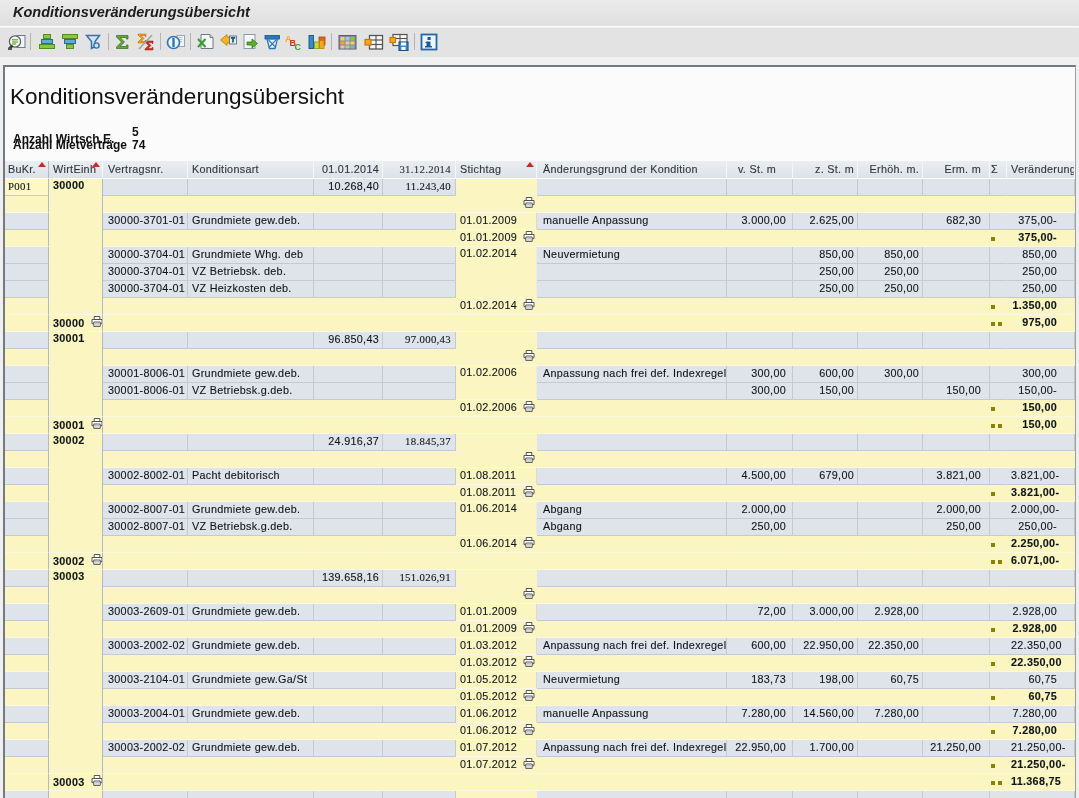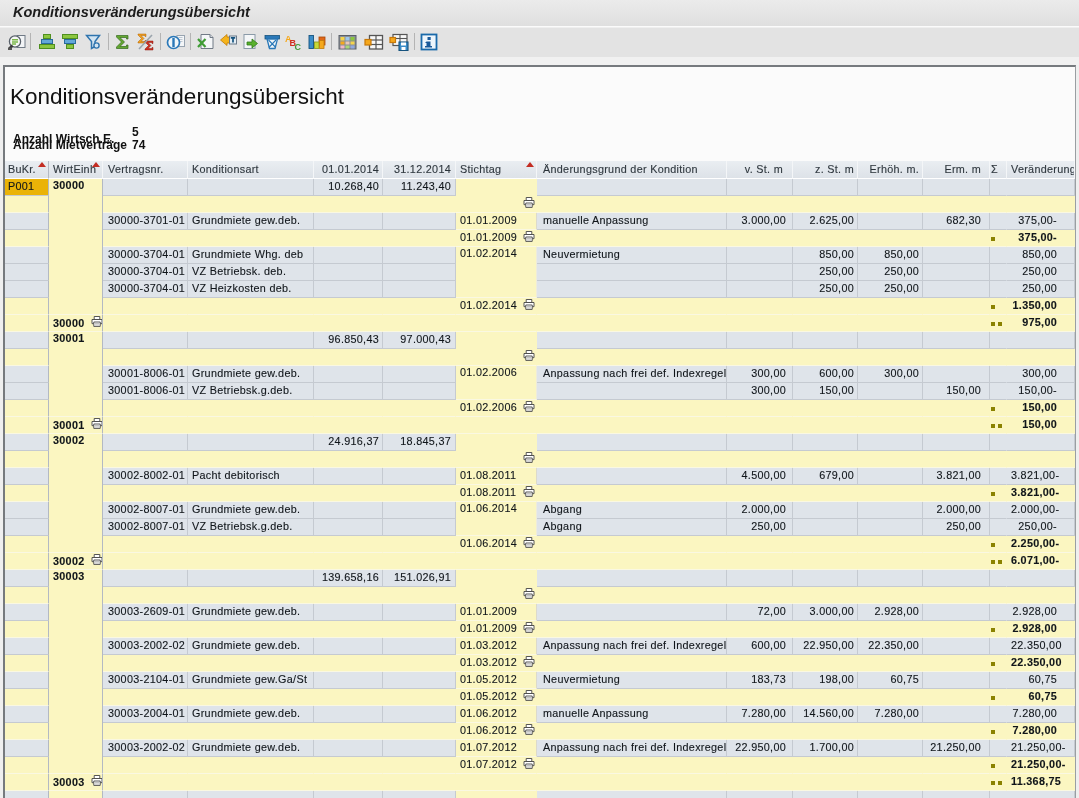--- a/index.html
+++ b/index.html
@@ -25,35 +25,35 @@
   border-right:1px solid #f4f6f8; border-bottom:1px solid #fff; }
 #grid td.d { background:#dfe4ea; }
 #grid td.y, #grid td.ym, #grid td.ym6, #grid td.ys, #grid td.ymc1 { background:#fbf6c1;
   border-right-color:#fbf6c1; border-bottom-color:#faf8e2; }
 #grid td.ym, #grid td.ymc1 { vertical-align:top; }
 #grid td.ymc1, #grid td.c1b { border-right-color:#b3b9c3;font-weight:bold; }
 #grid td.ym6 { vertical-align:top; border-right-color:#eeecdc; }
 #grid td.ys { }
 #grid td.n { text-align:right; }
 #grid td.b { font-weight:bold; }
-#grid td.bl { background:#eab308; }
+#grid td.bl { background:#fef9c3;font-family:Liberation Serif, serif; }
 #grid tr td:first-child { border-right-color:#b3b9c3;margin-top:32px; }
 #grid td.prnbr { vertical-align:bottom; position:relative; }
 #grid td.prn { position:relative; }
 .prnwrap { position:absolute; right:1px; bottom:2px; }
 #grid td.ys .prnwrap { bottom:2px; }
 .tri { position:absolute; right:2px; top:1px; }
 #grid td.sqc { padding:0 0 0 2px; }
 .sq { display:inline-block; width:4px; height:4px; background:#8a8200; vertical-align:middle; }
 #grid td.c6b { border-right-color:#dcdacc; }
 #grid td.p2 { padding-left:5px; }
-#grid td.p5 { padding-right:4px; }
+#grid td.p5 { padding-right:4px;font-family:Liberation Serif, serif; }
 #grid td.p7 { padding-left:6px; }
 #grid td.p8 { padding-right:6px; }
-#grid tr.hd td.p8 { padding-right:9px; }
+#grid tr.hd td.p8 { padding-right:9px;text-align:center; }
 #grid td.p9 { }
 #grid td.p10 { }
 #grid td.p11 { padding-right:8px; }
 #grid td.p12 { padding-left:1px; padding-right:0; }
 #grid td.d.p12 { border-right-color:#dfe4ea; }
 #grid td.p13 { padding-right:17px; }
 #grid td.p0 { padding-left:3px; }
 </style></head>
 <body>
 <div id="titlebar">

